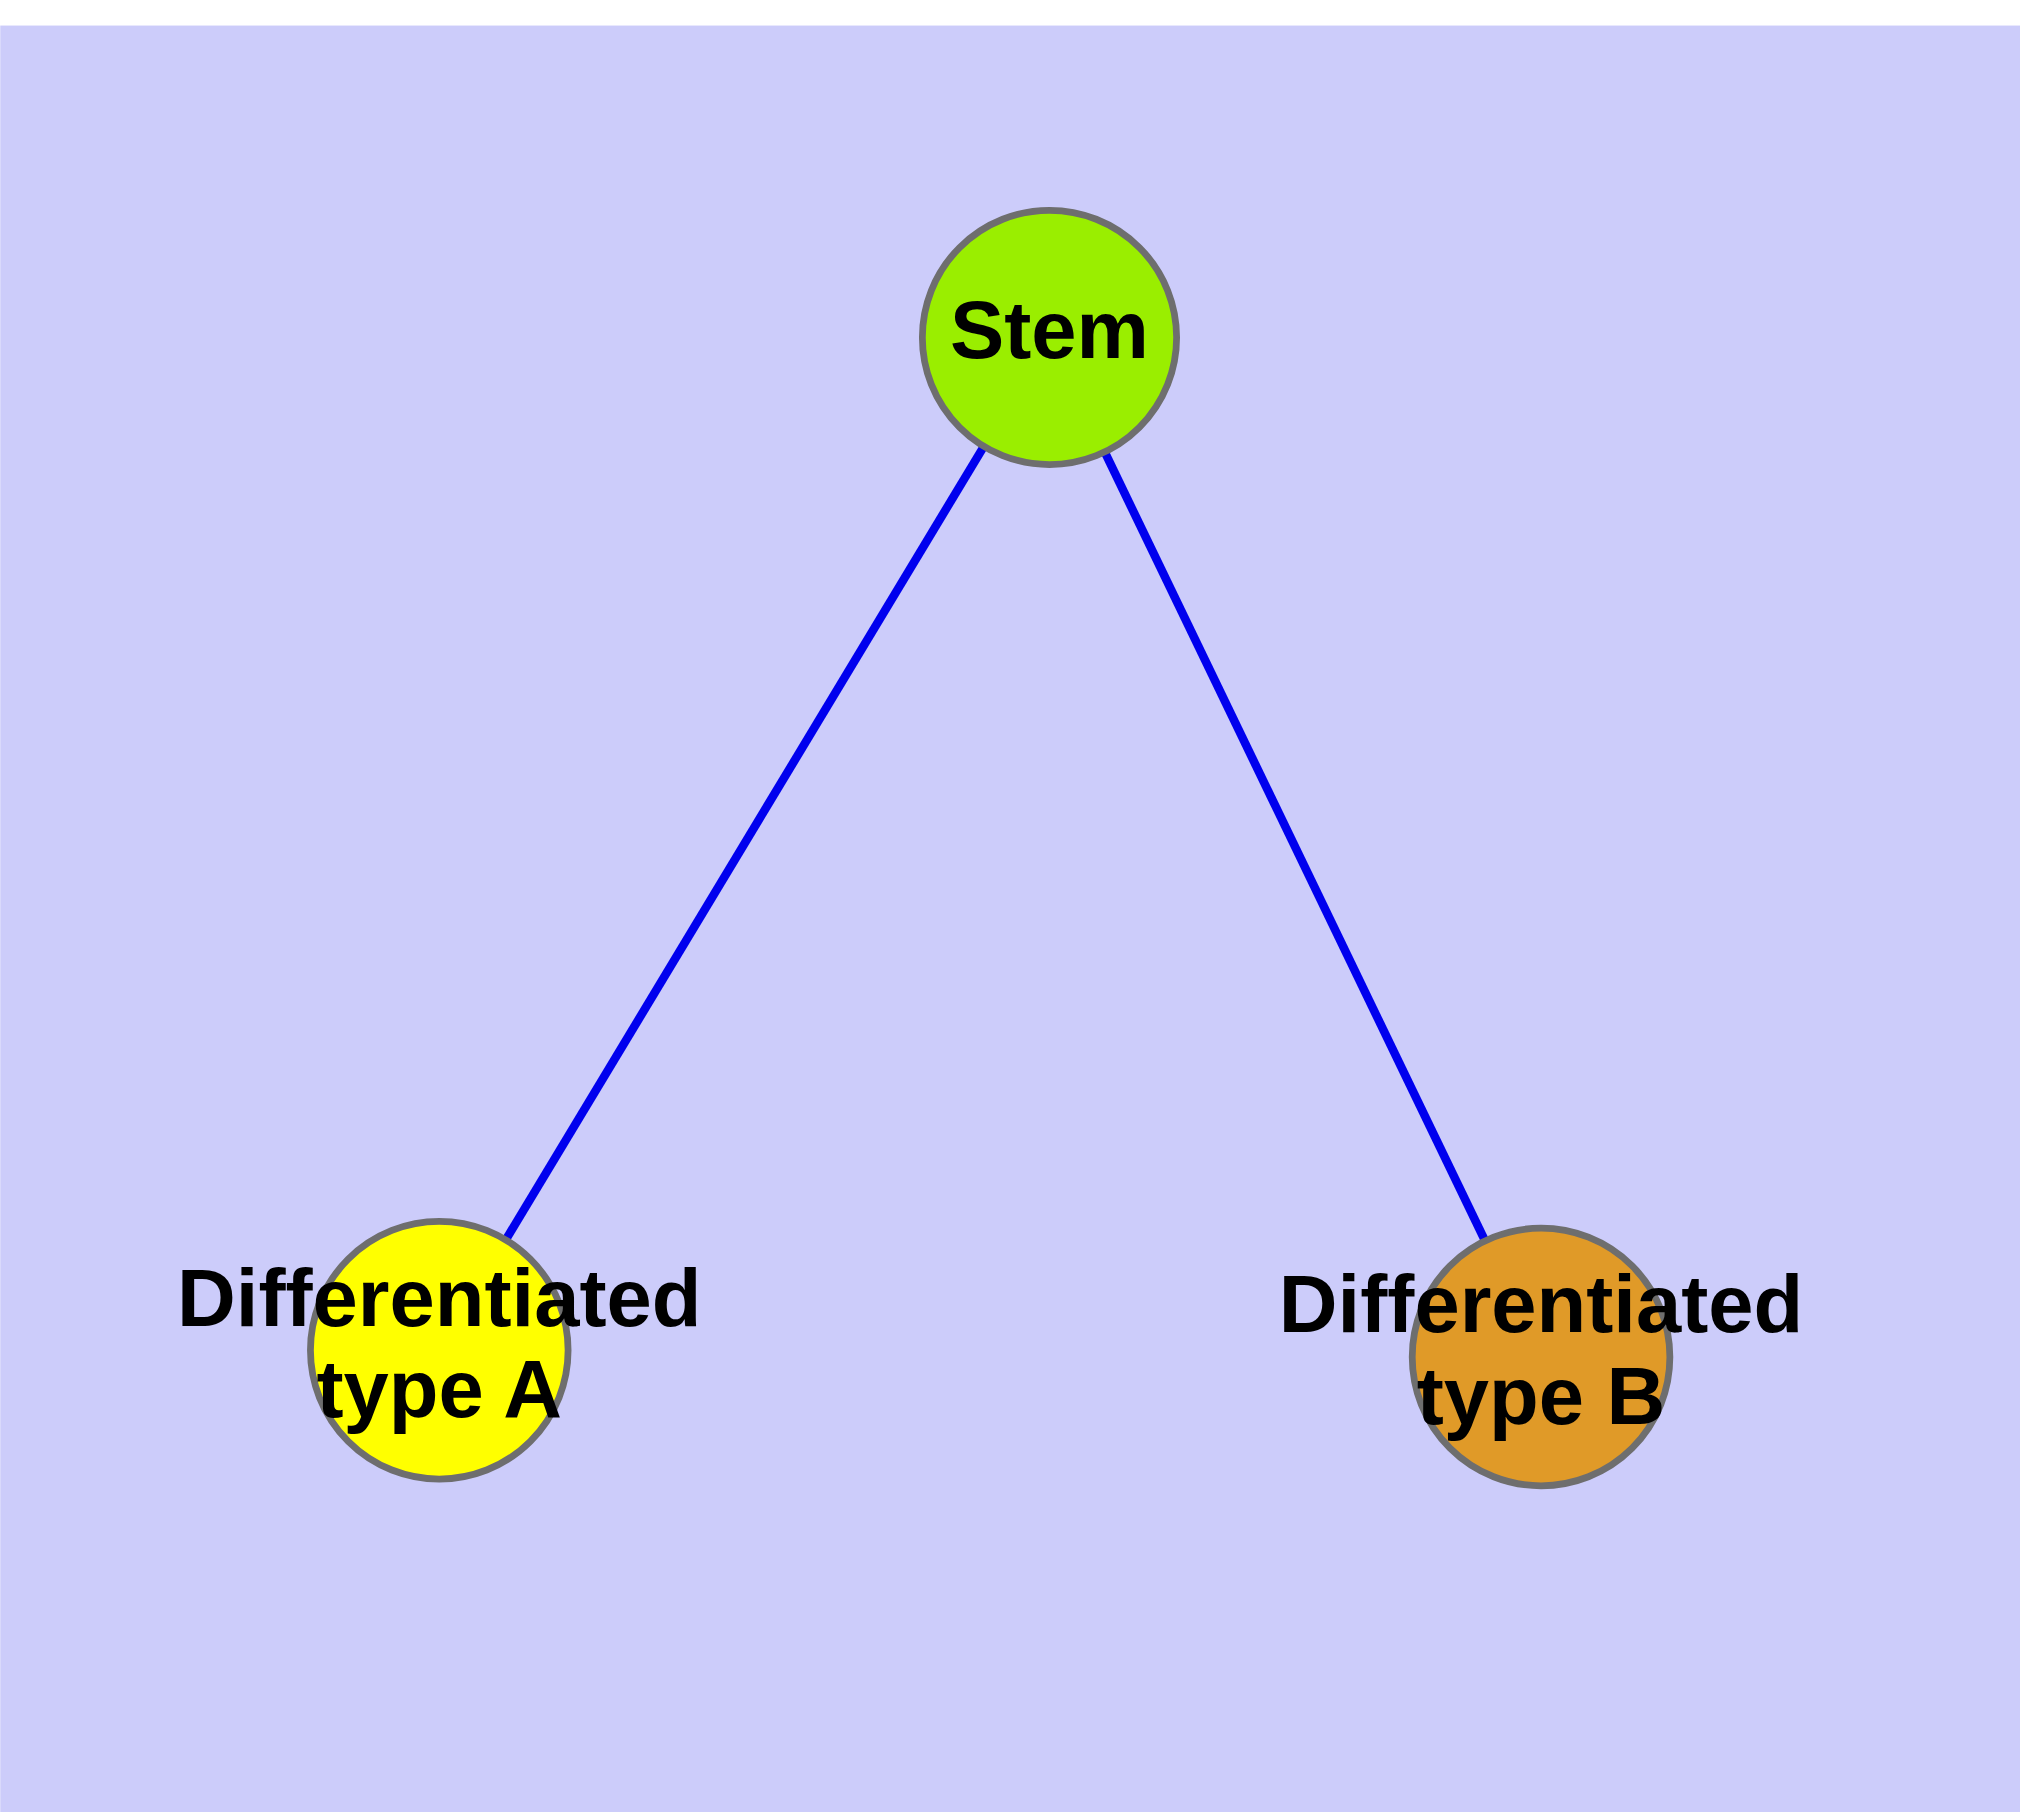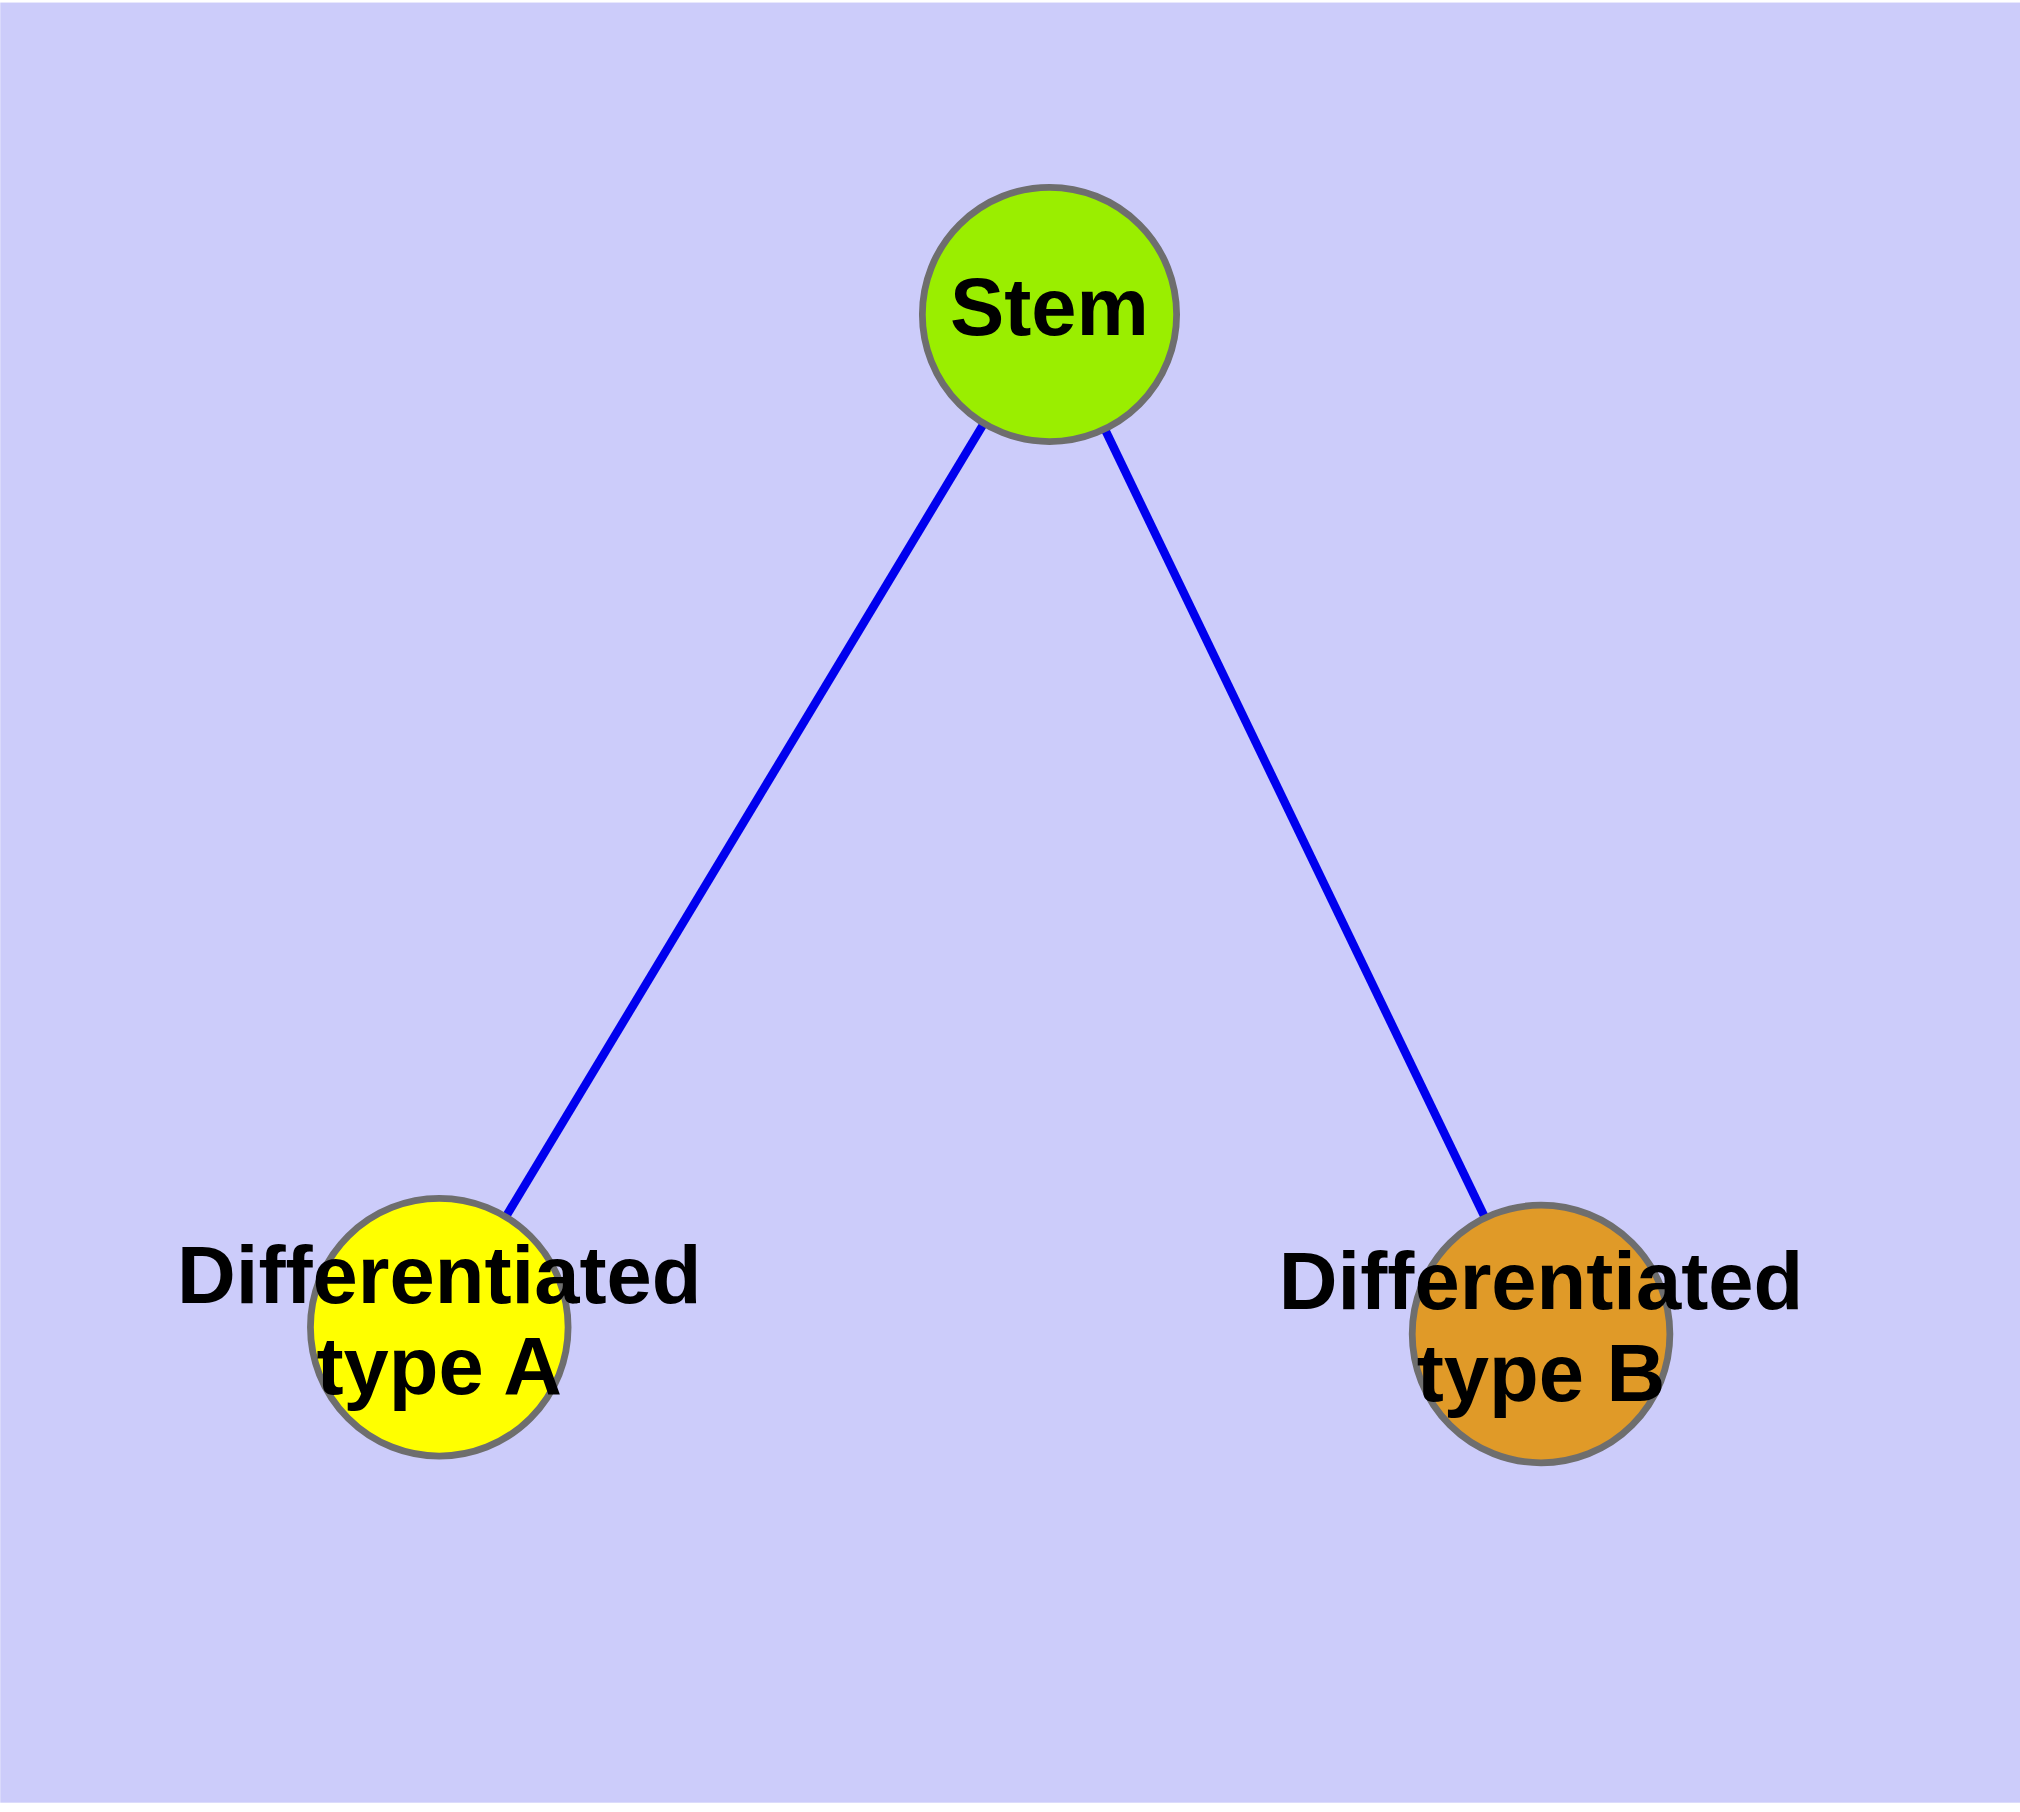--- a/index.html
+++ b/index.html
@@ -12,20 +12,21 @@
     width: 2021px;
     height: 1812px;
     overflow: hidden;
     font-family: "Liberation Sans", sans-serif;
   }
   #canvas {
     position: relative;
     width: 2021px;
     height: 1496px;
     background: #ffffff;
+    margin-top: 23px;
   }
   #graph-svg {
     position: absolute;
     left: 0;
     top: 0;
     width: 2021px;
     height: 1812px;
     display: block;
   }
   .node-label {

